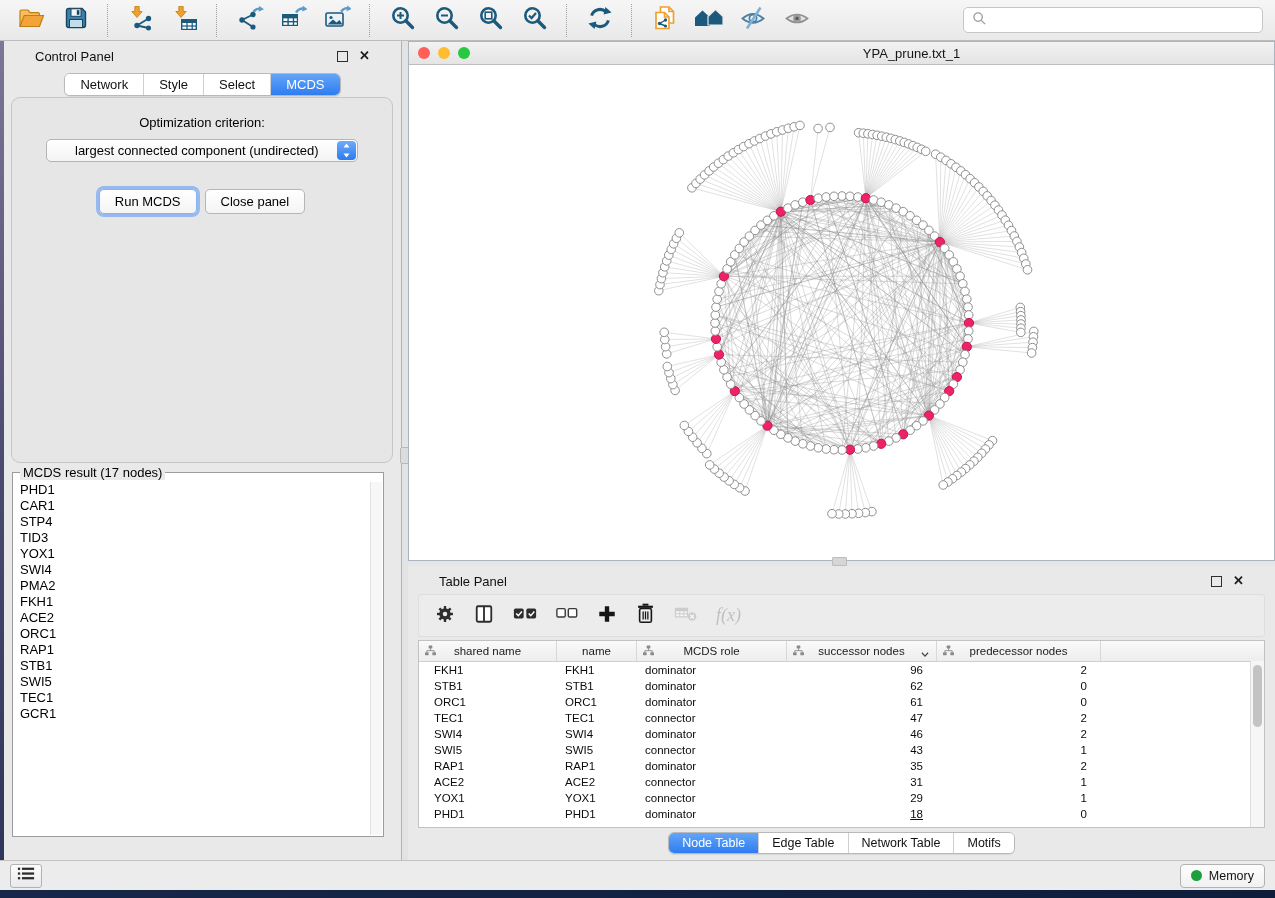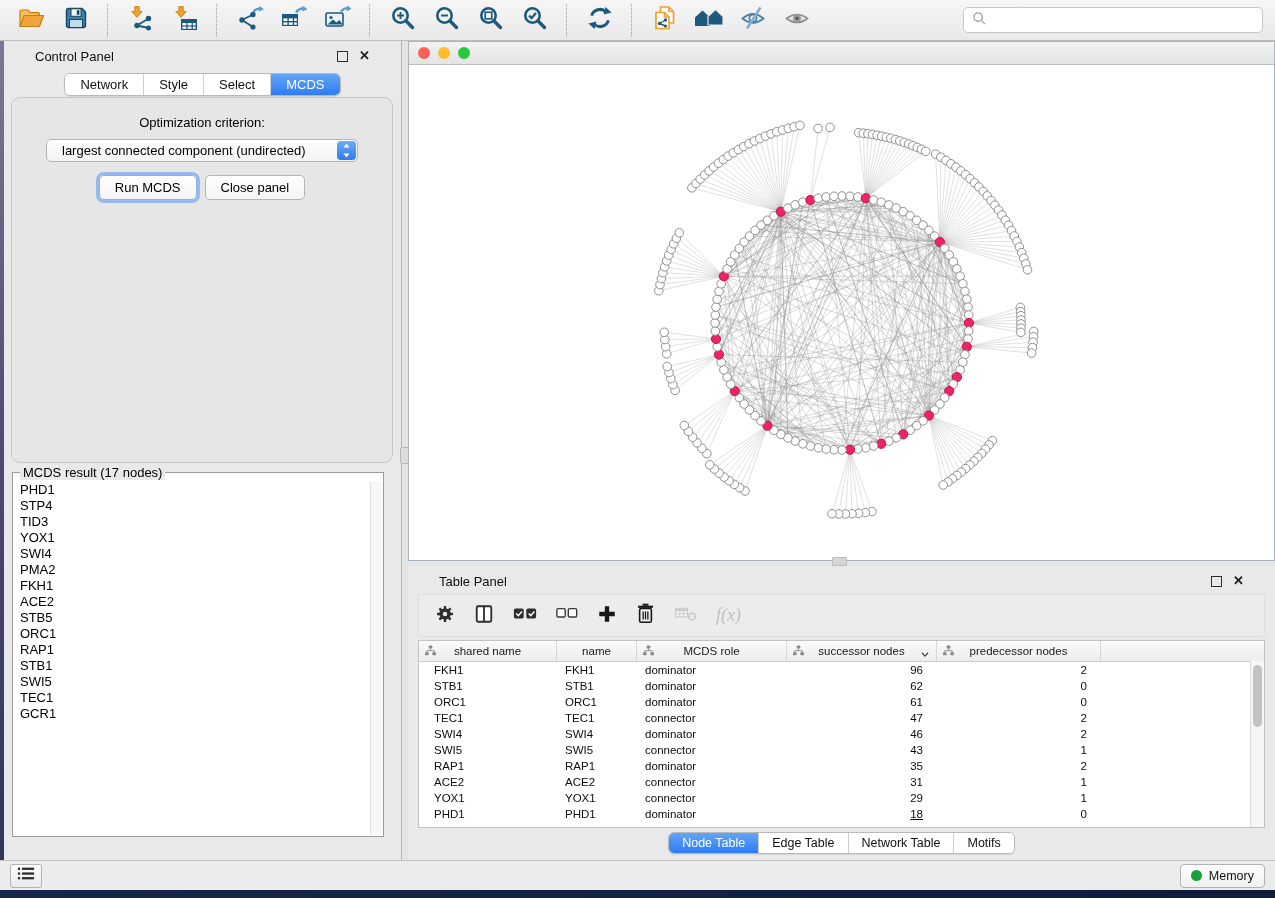--- a/index.html
+++ b/index.html
@@ -30,24 +30,24 @@
   .cp-tabs{position:absolute;top:32px;left:0;right:0;display:flex;justify-content:center}
   .seg{display:flex;border:1px solid #b9b9b9;border-radius:6px;overflow:hidden;background:#fff;box-shadow:0 1px 1px rgba(0,0,0,.08)}
   .seg-item{padding:3px 15px;font-size:13px;color:#111;border-right:1px solid #cfcfcf;background:#fff;white-space:nowrap}
   .seg-item:last-child{border-right:none}
   .seg-item.active{background:linear-gradient(#64a5f8,#2e7cf0);color:#fff}
   .cp-box{position:absolute;left:7px;top:56px;width:382px;height:366px;background:#e6e6e6;
     border:1px solid #c6c6c6;border-radius:9px;box-sizing:border-box}
   .opt-label{margin-top:17px;text-align:center;font-size:13px;color:#000}
   .dropdown{position:relative;margin:9px auto 0;width:312px;height:23px;background:linear-gradient(#ffffff,#f3f3f3);
     border:1px solid #b5b5b5;border-radius:5px;box-sizing:border-box;display:flex;align-items:center}
-  .dropdown .dd-text{font-size:13px;color:#000;padding-left:15px;white-space:nowrap}
+  .dropdown .dd-text{font-size:13px;color:#000;padding-left:28px;white-space:nowrap}
   .dd-stepper{position:absolute;right:1px;top:1px;bottom:1px;width:19px;border-radius:4px;
     background:linear-gradient(#6fabf9,#2d7bf0);display:flex;align-items:center;justify-content:center}
-  .btn-row{margin-top:13px;display:flex;justify-content:center;gap:8px}
+  .btn-row{margin-top:27px;display:flex;justify-content:center;gap:8px}
   .mac-btn{height:23px;padding:0 15px;background:linear-gradient(#ffffff,#f4f4f4);border:1px solid #b5b5b5;
     border-radius:5px;font-size:13px;color:#000;display:flex;align-items:center}
   .mac-btn.focused{box-shadow:0 0 0 3px rgba(87,148,247,.55);border-color:#86b4ee}
   fieldset.mcds{position:absolute;left:8px;top:424px;width:372px;height:372px;margin:0;padding:0;
     border:1px solid #9c9c9c;background:#fff;box-sizing:border-box}
   fieldset.mcds legend{font-size:13px;color:#000;margin-left:7px;padding:0 3px;background:#e9e9e9}
   .mcds-list{margin:0;padding:2px 0 0 7px;list-style:none;font-size:13px;line-height:16px;color:#000}
   .mcds-scroll{position:absolute;right:1px;top:2px;bottom:1px;width:11px;background:#f7f7f7;border-left:1px solid #e2e2e2}
   
   #v-divider{left:402px;top:41px;width:6px;height:819px;background:#e3e3e3}
@@ -286,28 +286,28 @@
     </div>
     <div class="btn-row">
       <div class="mac-btn focused">Run MCDS</div>
       <div class="mac-btn">Close panel</div>
     </div>
   </div>
   <fieldset class="mcds">
     <legend>MCDS result (17 nodes)</legend>
     <ul class="mcds-list" id="mcds-list">
         <li>PHD1</li>
+        <li>CAR1</li>
         <li>STP4</li>
         <li>TID3</li>
         <li>YOX1</li>
         <li>SWI4</li>
         <li>PMA2</li>
         <li>FKH1</li>
         <li>ACE2</li>
-        <li>STB5</li>
         <li>ORC1</li>
         <li>RAP1</li>
         <li>STB1</li>
         <li>SWI5</li>
         <li>TEC1</li>
         <li>GCR1</li>
       </ul>
     <div class="mcds-scroll"></div>
   </fieldset>
 </div>
@@ -316,20 +316,21 @@
   <div class="grip"></div>
 </div>
 
 <div id="network-window" class="abs">
   <div class="net-titlebar">
     <span class="lights" id="lights">
         <span class="light" style="background: rgb(255, 95, 87);"></span>
         <span class="light" style="background: rgb(254, 188, 46);"></span>
         <span class="light" style="background: rgb(40, 200, 64);"></span>
       </span>
+    <span class="net-title">YPA_prune.txt_1</span>
   </div>
   <svg id="network-canvas" xmlns="http://www.w3.org/2000/svg" viewBox="0 0 865 496">
       <g stroke="#8f8f8f" stroke-opacity="0.40" stroke-width="0.8">
         <line x1="314.9" y1="212.2" x2="364.9" y2="366.2"></line>
         <line x1="314.9" y1="212.2" x2="556.0" y2="290.6"></line>
         <line x1="314.9" y1="212.2" x2="401.4" y2="382.0"></line>
         <line x1="314.9" y1="212.2" x2="417.1" y2="133.0"></line>
         <line x1="314.9" y1="212.2" x2="321.7" y2="320.2"></line>
         <line x1="314.9" y1="212.2" x2="417.1" y2="385.0"></line>
         <line x1="314.9" y1="212.2" x2="335.1" y2="178.0"></line>

